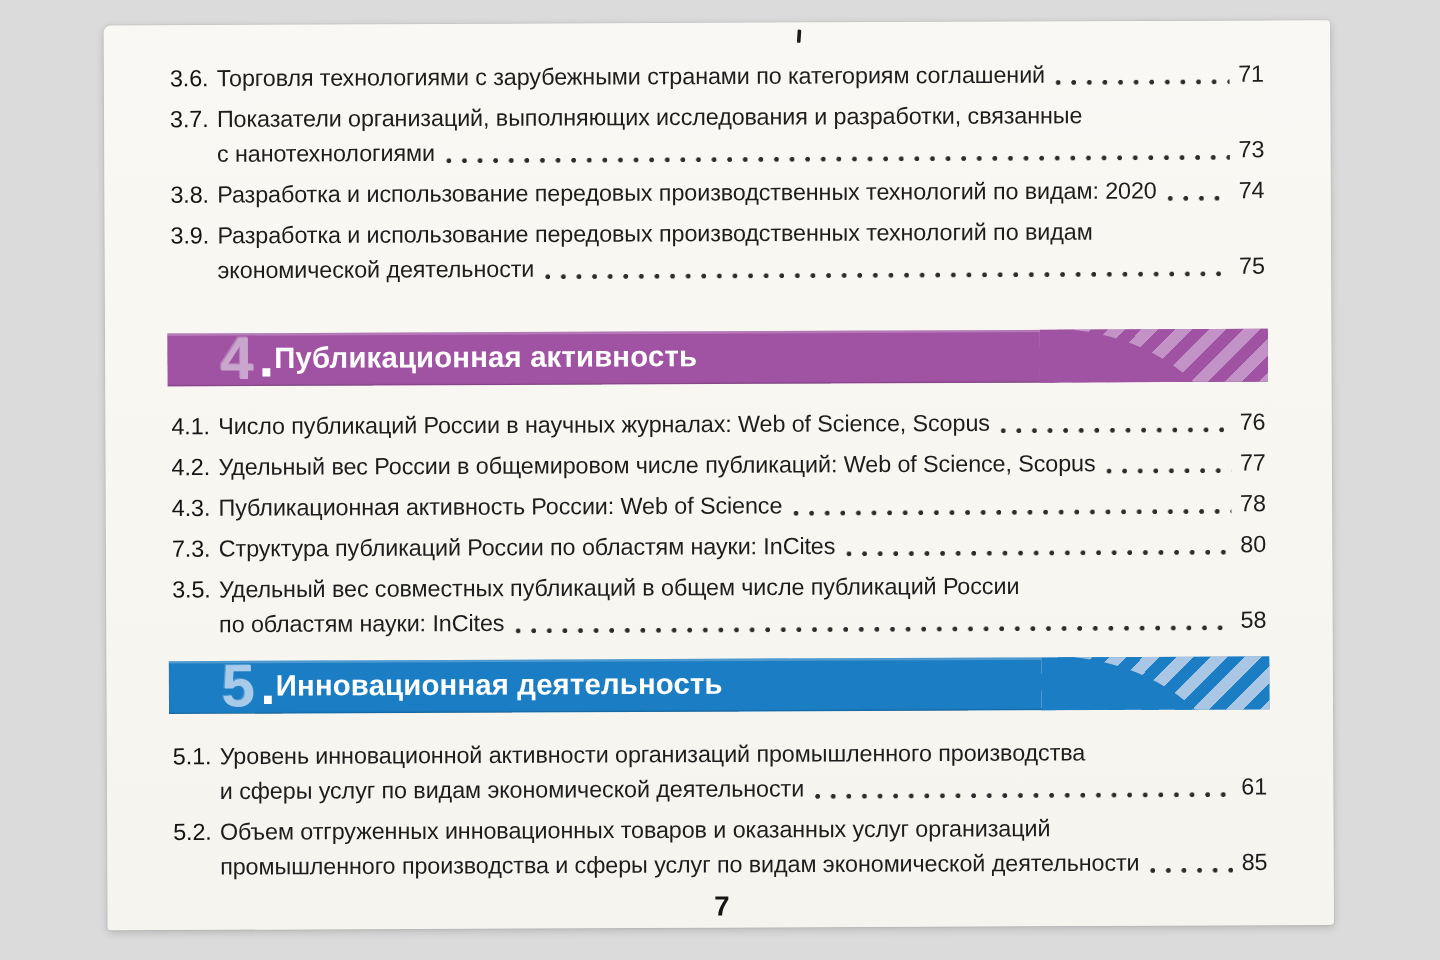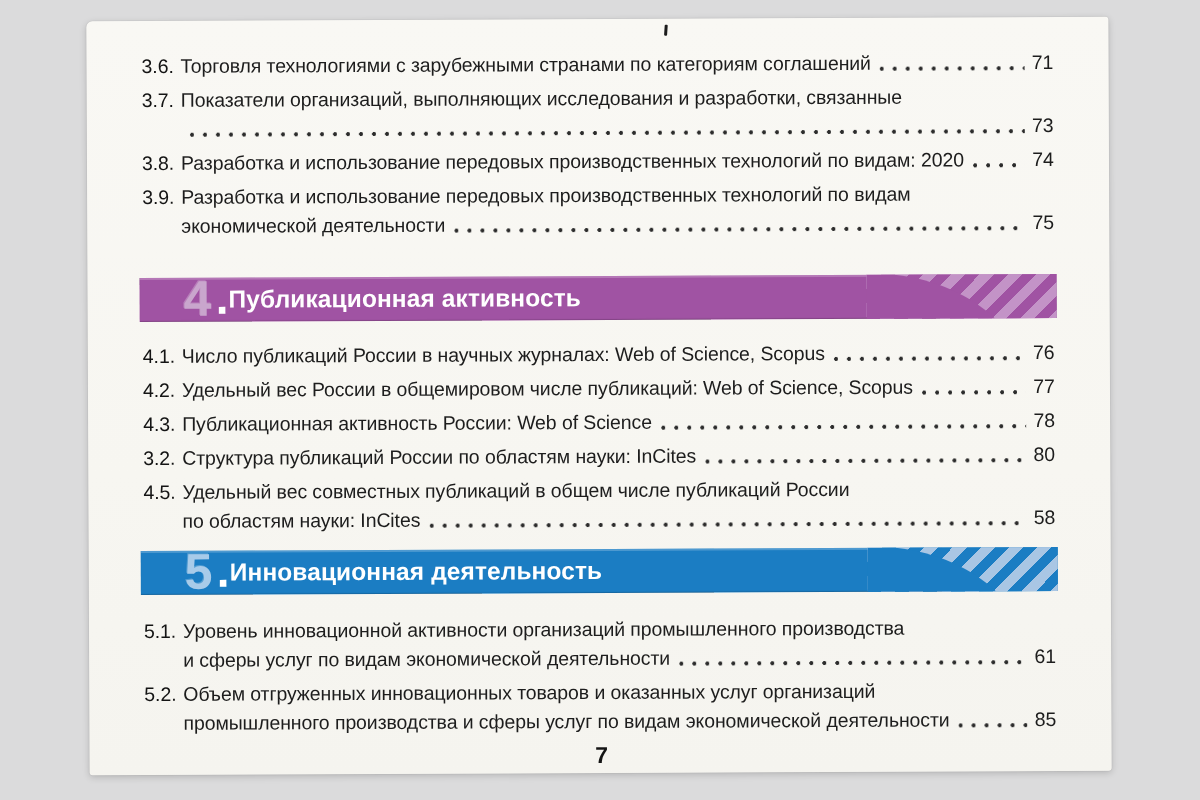--- a/index.html
+++ b/index.html
@@ -104,20 +104,21 @@
         <span class="pagenum">71</span>
       </span>
     </span>
   </div>
 
   <div class="toc-row">
     <span class="num">3.7.</span>
     <span class="body">
       <div class="cont">Показатели организаций, выполняющих исследования и разработки, связанные</div>
             <span class="lastline">
+        <span class="txt">с нанотехнологиями</span>
         <span class="leader"></span>
         <span class="pagenum">73</span>
       </span>
     </span>
   </div>
 
   <div class="toc-row">
     <span class="num">3.8.</span>
     <span class="body">
       <span class="lastline">
@@ -177,32 +178,32 @@
     <span class="body">
       <span class="lastline">
         <span class="txt">Публикационная активность России: Web of Science</span>
         <span class="leader"></span>
         <span class="pagenum">78</span>
       </span>
     </span>
   </div>
 
   <div class="toc-row">
-    <span class="num">3.2.</span>
+    <span class="num">7.3.</span>
     <span class="body">
       <span class="lastline">
         <span class="txt">Структура публикаций России по областям науки: InCites</span>
         <span class="leader"></span>
         <span class="pagenum">80</span>
       </span>
     </span>
   </div>
 
   <div class="toc-row">
-    <span class="num">4.5.</span>
+    <span class="num">3.5.</span>
     <span class="body">
       <div class="cont">Удельный вес совместных публикаций в общем числе публикаций России</div>
             <span class="lastline">
         <span class="txt">по областям науки: InCites</span>
         <span class="leader"></span>
         <span class="pagenum">58</span>
       </span>
     </span>
   </div>
 

